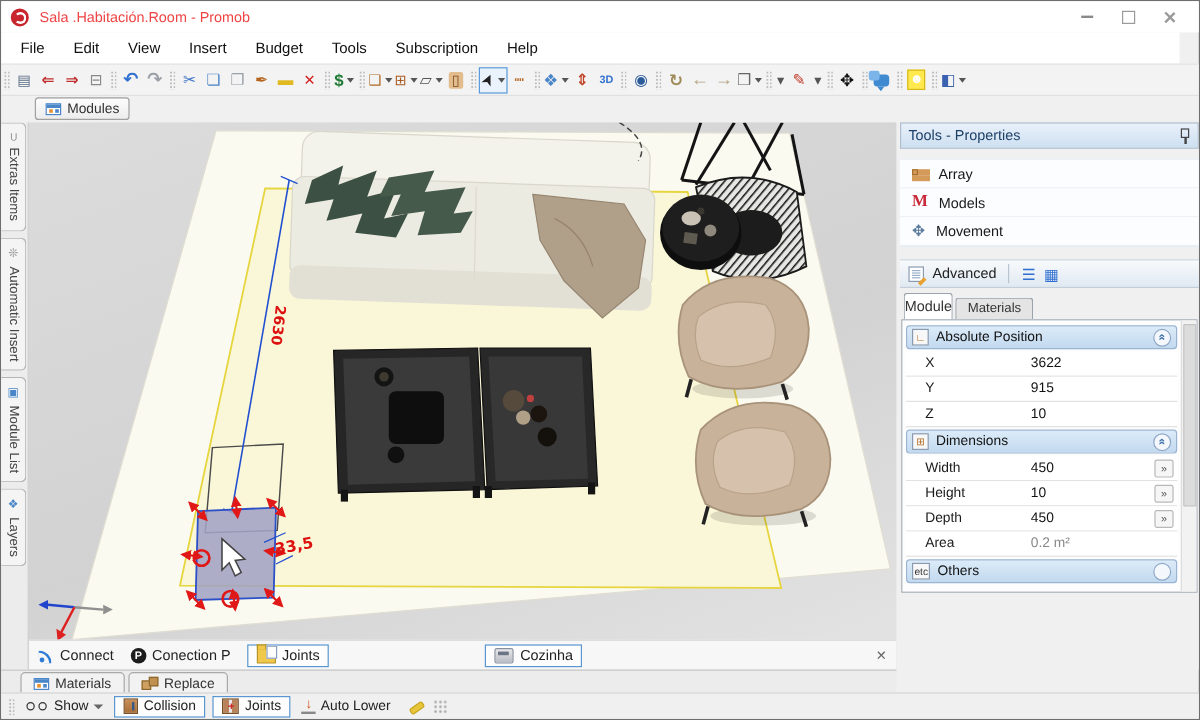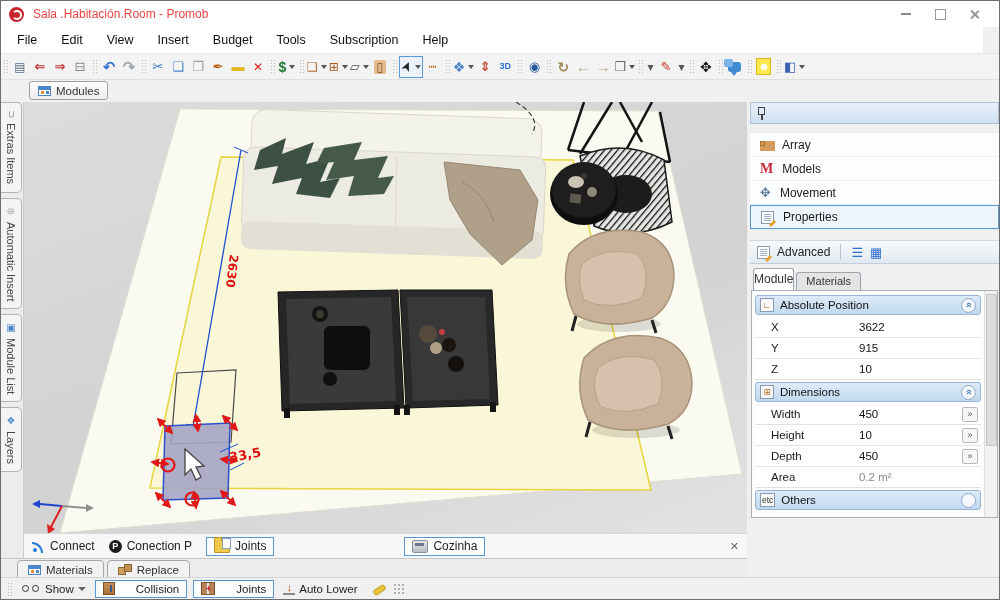--- a/index.html
+++ b/index.html
@@ -70,21 +70,21 @@
   .lower-tabs{position:absolute;left:0;top:557px;width:746px;height:21px;background:#ececec;border-top:1px solid #c8c8c8;display:flex;padding-left:16px;box-sizing:border-box;}
   .ltab{display:flex;align-items:center;gap:5px;font-size:11.5px;color:#333;border:1px solid #a8a8a8;border-radius:4px 4px 0 0;padding:0 10px;height:19px;margin-right:3px;background:#f2f2f2;margin-top:1px;box-sizing:border-box;}
   .icon-swap{width:14px;height:11px;position:relative;flex:none;}
   .icon-swap::before{content:"";position:absolute;left:0;bottom:0;width:6px;height:6px;background:#d0a060;border:1px solid #8a6830;}
   .icon-swap::after{content:"";position:absolute;right:0;top:0;width:6px;height:6px;background:#c09050;border:1px solid #8a6830;}
 
   
   .statusbar{position:absolute;left:0;right:0;bottom:0;height:22px;background:#f0f0f0;border-top:1px solid #d4d4d4;display:flex;align-items:center;padding:0 6px;font-size:11.5px;box-sizing:border-box;}
   .status-text{flex:1;color:#111;white-space:nowrap;overflow:hidden;}
   .sb-item{display:flex;align-items:center;gap:4px;margin:0 6px;white-space:nowrap;}
-  .sb-btn{display:flex;align-items:center;gap:21px;border:1px solid #5a96d0;background:#fdfdfd;height:18px;padding:0 7px;margin:0 3px;white-space:nowrap;box-sizing:border-box;}
+  .sb-btn{display:flex;align-items:center;gap:5px;border:1px solid #5a96d0;background:#fdfdfd;height:18px;padding:0 7px;margin:0 3px;white-space:nowrap;box-sizing:border-box;}
   .sb-grip{width:5px;height:14px;background-image:radial-gradient(#b8b8b8 0.8px,transparent 1px);background-size:3px 3px;margin-right:4px;}
   .dd-caret{width:0;height:0;border-left:4px solid transparent;border-right:4px solid transparent;border-top:4px solid #666;}
   .icon-glasses{width:17px;height:8px;position:relative;margin-right:2px;}
   .icon-glasses::before,.icon-glasses::after{content:"";position:absolute;width:5px;height:5px;border:1.5px solid #333;border-radius:50%;top:0;}
   .icon-glasses::before{left:0;}.icon-glasses::after{right:0;}
   .icon-collision{width:12px;height:13px;background:linear-gradient(#c89058,#a87038);border:1px solid #7a5028;position:relative;box-sizing:border-box;}
   .icon-collision::after{content:"";position:absolute;left:2px;top:2px;width:4px;height:7px;border-right:2px solid #385a88;}
   .icon-joints{width:14px;height:13px;background:linear-gradient(90deg,#b8835a 40%,#e8e8e8 40%,#e8e8e8 60%,#b8835a 60%);border:1px solid #7a5028;position:relative;box-sizing:border-box;}
   .icon-joints::after{content:"";position:absolute;left:4px;top:3px;width:5px;height:5px;background:#d02020;clip-path:polygon(40% 0,60% 0,60% 40%,100% 40%,100% 60%,60% 60%,60% 100%,40% 100%,40% 60%,0 60%,0 40%,40% 40%);}
   .icon-autolower{width:12px;height:13px;border-bottom:2px solid #888;color:#d04a10;font-weight:bold;font-size:11px;line-height:11px;text-align:center;box-sizing:border-box;}
@@ -461,38 +461,35 @@
       <span class="vpb-item boxed vpb-cozinha">
         <span class="icon-device"></span>
         <span>Cozinha</span>
       </span>
       <span class="vpb-close">✕</span>
     </div>
   </div>
 
   <div class="rpanel">
     <div class="rp-header">
+      <span class="rp-title">Tools - Properties</span>
       <span class="icon-pin"></span>
     </div>
     <div class="rp-tools">
       <div class="rp-tool">
         <span class="ic-array"></span>
         <span>Array</span>
       </div>
       <div class="rp-tool">
         <span class="ic-models">M</span>
         <span>Models</span>
       </div>
       <div class="rp-tool">
         <span class="ic-move">✥</span>
         <span>Movement</span>
-      </div>
-      <div class="rp-tool selected">
-        <span class="ic-doc"></span>
-        <span>Properties</span>
       </div>
     </div>
 
     <div class="rp-advanced">
       <span class="ic-doc"></span>
       <span>Advanced</span>
       <span class="vsep"></span>
       <span class="ic-listview">☰</span>
       <span class="ic-tableview">▦</span>
     </div>

